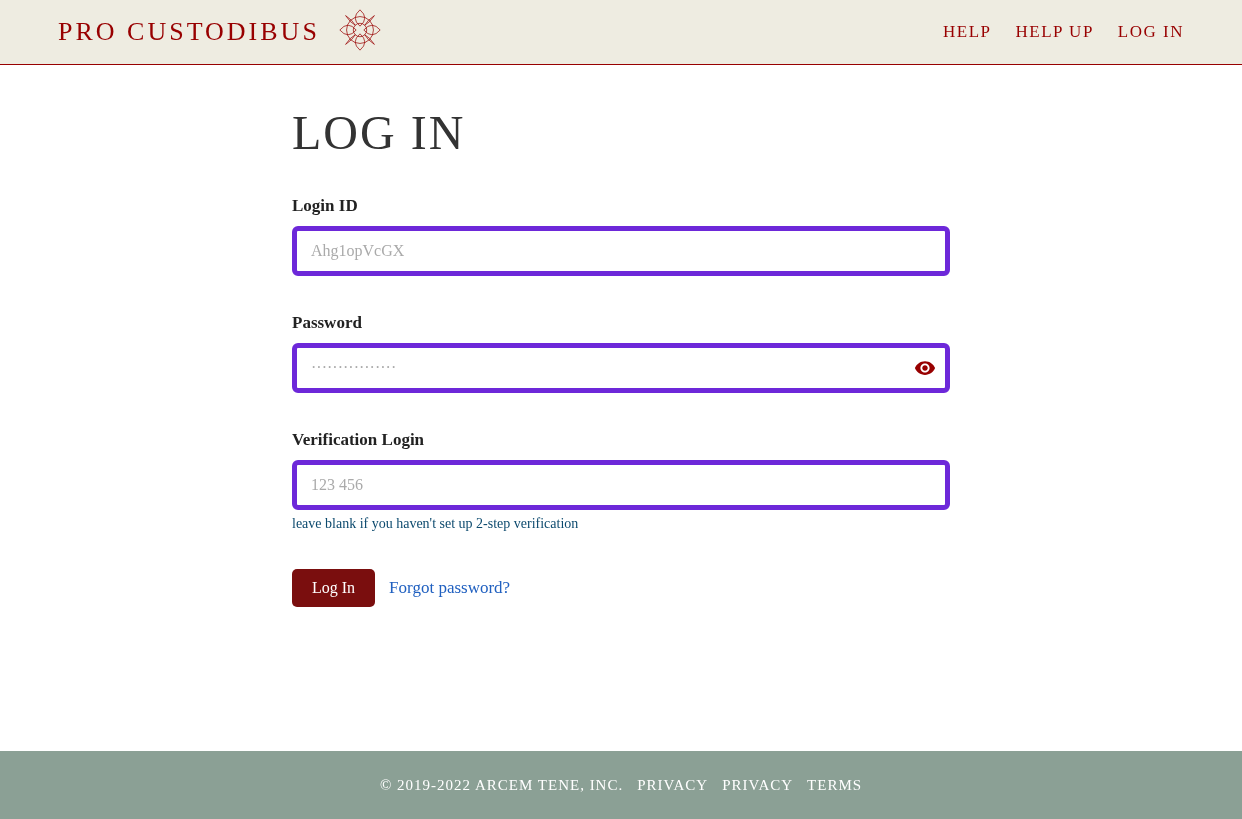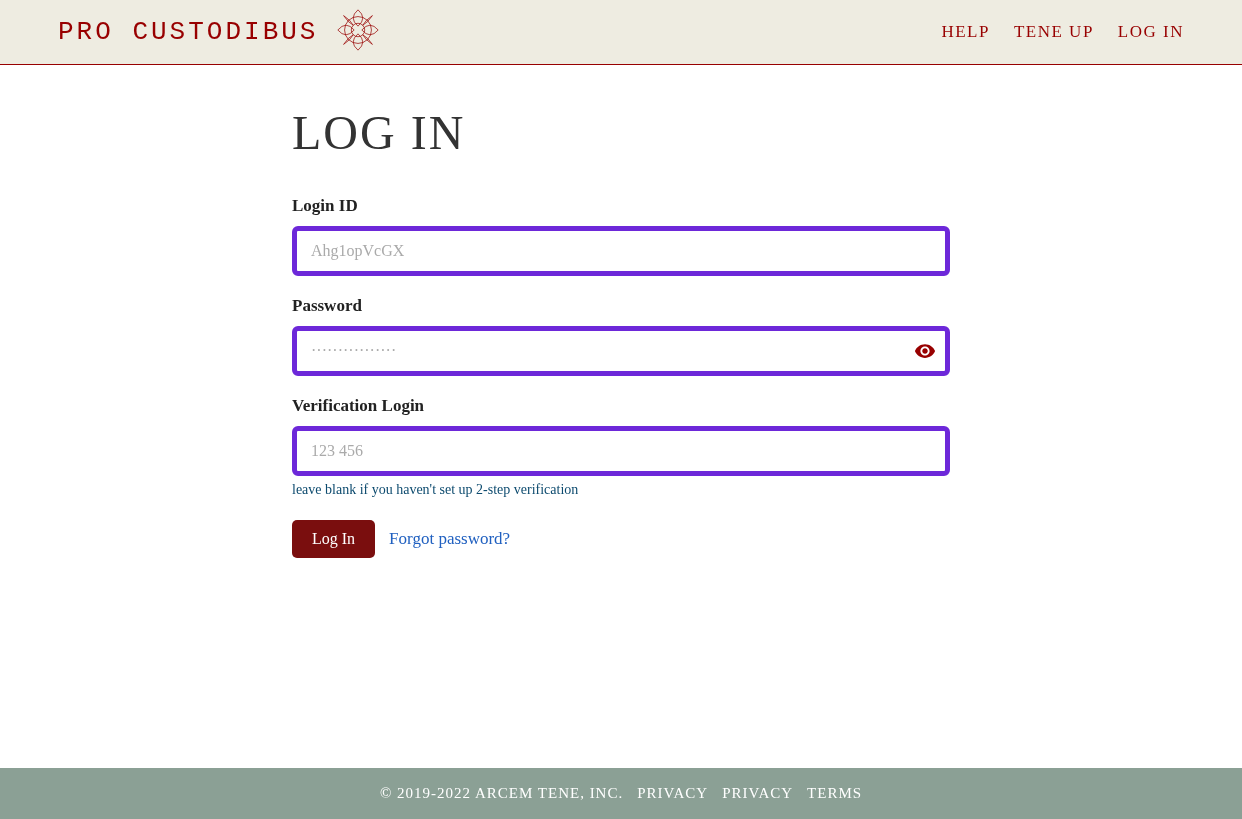--- a/index.html
+++ b/index.html
@@ -31,21 +31,20 @@
       display: flex;
       align-items: center;
       gap: 16px;
     }
     
     .logo-text {
       color: #980000;
       font-size: 26px;
       letter-spacing: 3px;
       font-weight: 400;
-      font-family: Liberation Mono, monospace;
     }
     
     .logo-icon svg {
       width: 48px;
       height: 48px;
     }
     
     .nav-links {
       display: flex;
       gap: 24px;
@@ -72,21 +71,21 @@
     
     .page-title {
       color: #333;
       font-size: 48px;
       font-weight: 400;
       letter-spacing: 2px;
       margin-bottom: 36px;
     }
     
     .form-group {
-      margin-bottom: 20px;
+      margin-bottom: 37px;
     }
     
     .form-label {
       display: block;
       font-weight: bold;
       font-size: 17px;
       color: #222;
       margin-bottom: 10px;
     }
     
@@ -145,21 +144,21 @@
     
     .forgot-link {
       color: #2060c0;
       font-size: 17px;
       text-decoration: none;
       cursor: pointer;
     }
     
     .footer {
       background: #8ba095;
-      height: 51px;
+      height: 68px;
       display: flex;
       align-items: center;
       justify-content: center;
       gap: 14px;
       color: #fff;
       font-size: 15px;
       letter-spacing: 1px;
     }
     
     .footer-text, .footer-link {
@@ -181,21 +180,21 @@
       <svg viewBox="0 0 100 100" fill="none" stroke="#980000" stroke-width="1.5">
         <circle cx="50" cy="50" r="14"></circle>
         <circle cx="50" cy="50" r="28"></circle>
         <path d="M50 8 Q30 25 50 42 Q70 25 50 8 M50 92 Q30 75 50 58 Q70 75 50 92 M8 50 Q25 30 42 50 Q25 70 8 50 M92 50 Q75 30 58 50 Q75 70 92 50"></path>
         <path d="M20 20 Q35 30 40 40 Q30 35 20 20 M80 20 Q65 30 60 40 Q70 35 80 20 M20 80 Q35 70 40 60 Q30 65 20 80 M80 80 Q65 70 60 60 Q70 65 80 80"></path>
       </svg>
     </span>
   </div>
   <nav class="nav-links">
     <a class="nav-link">HELP</a>
-    <a class="nav-link">TENE UP</a>
+    <a class="nav-link">HELP UP</a>
     <a class="nav-link">LOG IN</a>
   </nav>
 </header>
 
 <main class="main">
   <div class="login-container">
     <h1 class="page-title">LOG IN</h1>
 
     <div class="form-group">
       <label class="form-label">Login ID</label>

